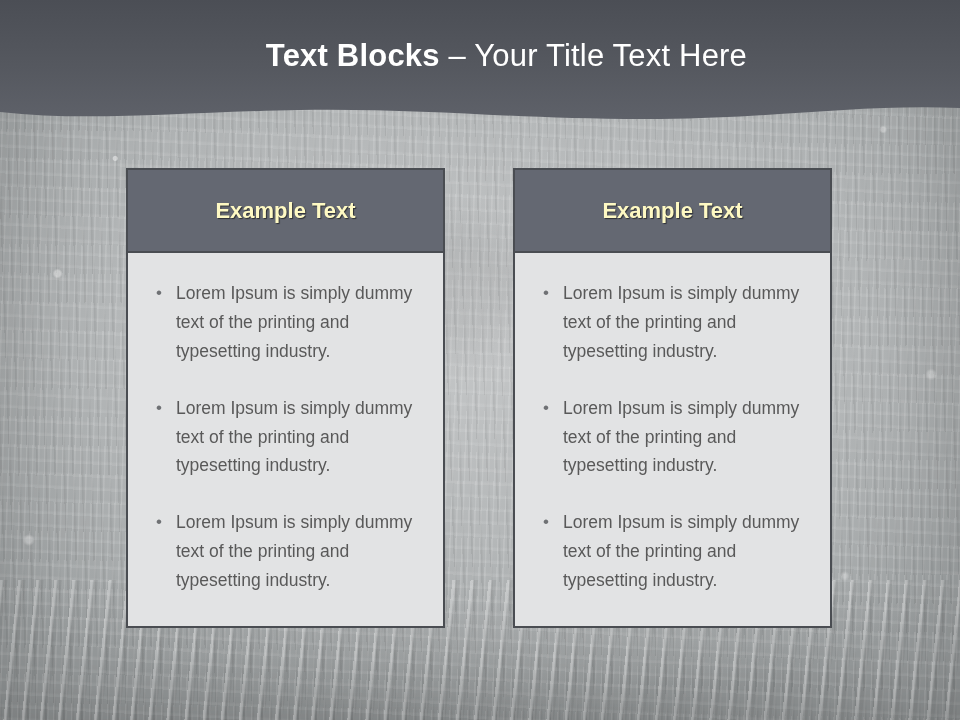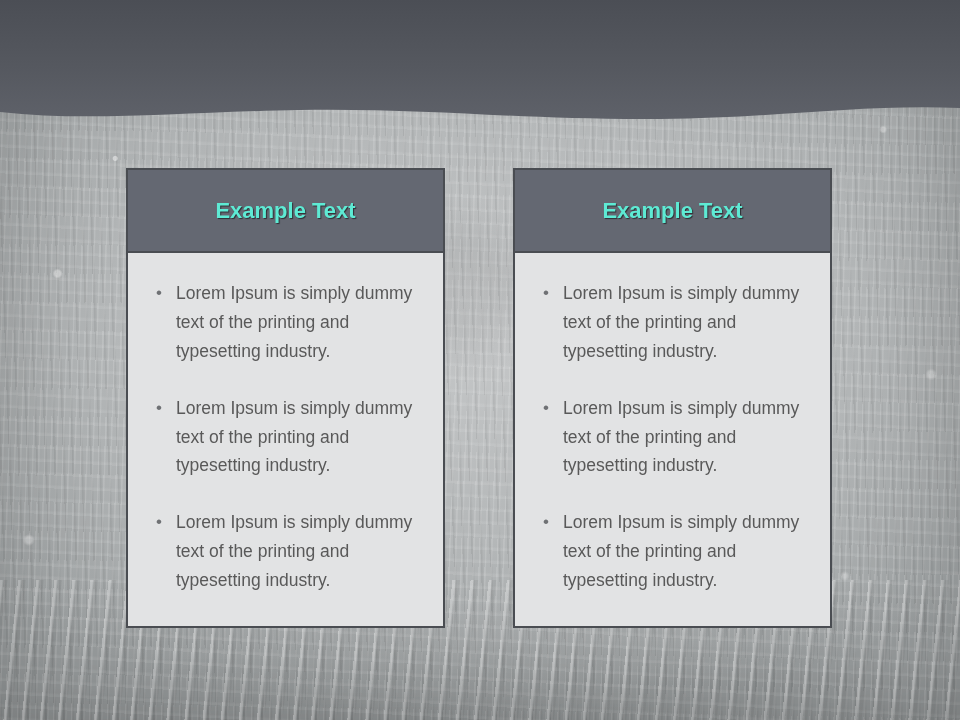--- a/index.html
+++ b/index.html
@@ -123,21 +123,21 @@
   .card-head {
     height: 81px;
     background: #646872;
     border-bottom: 2px solid #4a4d52;
     display: flex;
     align-items: center;
     justify-content: center;
     flex: 0 0 auto;
   }
   .card-head-text {
-    color: #5eead4;
+    color: #fef9c3;
     font-size: 22px;
     font-weight: bold;
     text-shadow: 1px 1px 1px rgba(0,0,0,0.55);
   }
 
   .card-body {
     flex: 1 1 auto;
     padding: 26px 16px 10px 10px;
   }
   ul.bullets {
@@ -180,20 +180,25 @@
         <linearGradient id="hdrgrad" x1="0" y1="0" x2="0" y2="1">
           <stop offset="0%" stop-color="#4b4e55"></stop>
           <stop offset="55%" stop-color="#55585f"></stop>
           <stop offset="100%" stop-color="#5e6169"></stop>
         </linearGradient>
       </defs>
       <path d="M0,0 H960 V108 C860,104 780,118 660,119 C520,120 430,108 300,110 C180,112 90,122 0,112 Z" fill="url(#hdrgrad)"></path>
     </svg>
   </div>
 
+  <div class="header-title">
+    <span class="title-text">
+      <span class="title-bold">Text Blocks </span><span class="title-light">– </span><span class="title-light">Your Title Text Here</span>
+    </span>
+  </div>
 
   <div class="cards">
 
     <div class="card card-left">
       <div class="card-head">
         <span class="card-head-text">Example Text</span>
       </div>
       <div class="card-body">
         <ul class="bullets">
           <li>

